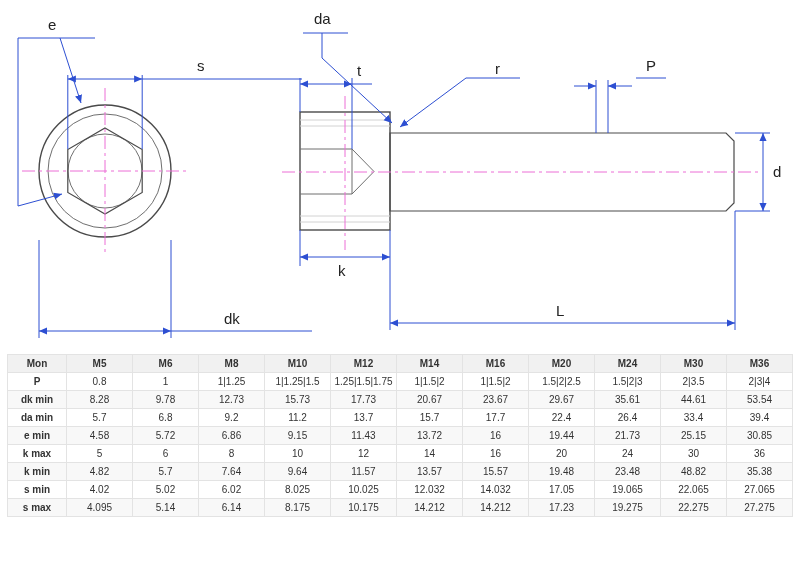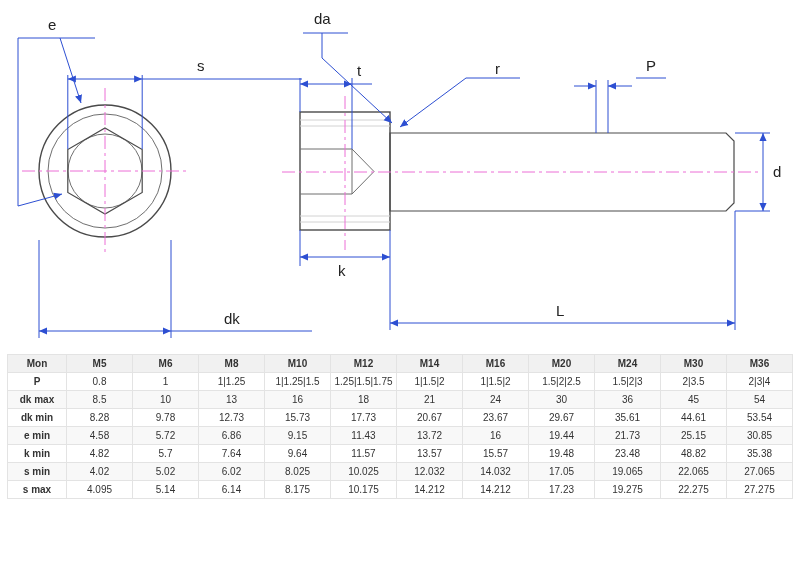--- a/index.html
+++ b/index.html
@@ -168,62 +168,76 @@
         <td>1|1.25|1.5</td>
         <td>1.25|1.5|1.75</td>
         <td>1|1.5|2</td>
         <td>1|1.5|2</td>
         <td>1.5|2|2.5</td>
         <td>1.5|2|3</td>
         <td>2|3.5</td>
         <td>2|3|4</td>
       </tr>
       <tr>
-        <th>dk max</th>
-        <td>8.5</td>
-        <td>10</td>
-        <td>13</td>
-        <td>16</td>
-        <td>18</td>
-        <td>21</td>
-        <td>24</td>
-        <td>30</td>
-        <td>36</td>
-        <td>45</td>
-        <td>54</td>
-      </tr>
-      <tr>
         <th>dk min</th>
         <td>8.28</td>
         <td>9.78</td>
         <td>12.73</td>
         <td>15.73</td>
         <td>17.73</td>
         <td>20.67</td>
         <td>23.67</td>
         <td>29.67</td>
         <td>35.61</td>
         <td>44.61</td>
         <td>53.54</td>
       </tr>
       <tr>
+        <th>da min</th>
+        <td>5.7</td>
+        <td>6.8</td>
+        <td>9.2</td>
+        <td>11.2</td>
+        <td>13.7</td>
+        <td>15.7</td>
+        <td>17.7</td>
+        <td>22.4</td>
+        <td>26.4</td>
+        <td>33.4</td>
+        <td>39.4</td>
+      </tr>
+      <tr>
         <th>e min</th>
         <td>4.58</td>
         <td>5.72</td>
         <td>6.86</td>
         <td>9.15</td>
         <td>11.43</td>
         <td>13.72</td>
         <td>16</td>
         <td>19.44</td>
         <td>21.73</td>
         <td>25.15</td>
         <td>30.85</td>
       </tr>
       <tr>
+        <th>k max</th>
+        <td>5</td>
+        <td>6</td>
+        <td>8</td>
+        <td>10</td>
+        <td>12</td>
+        <td>14</td>
+        <td>16</td>
+        <td>20</td>
+        <td>24</td>
+        <td>30</td>
+        <td>36</td>
+      </tr>
+      <tr>
         <th>k min</th>
         <td>4.82</td>
         <td>5.7</td>
         <td>7.64</td>
         <td>9.64</td>
         <td>11.57</td>
         <td>13.57</td>
         <td>15.57</td>
         <td>19.48</td>
         <td>23.48</td>

